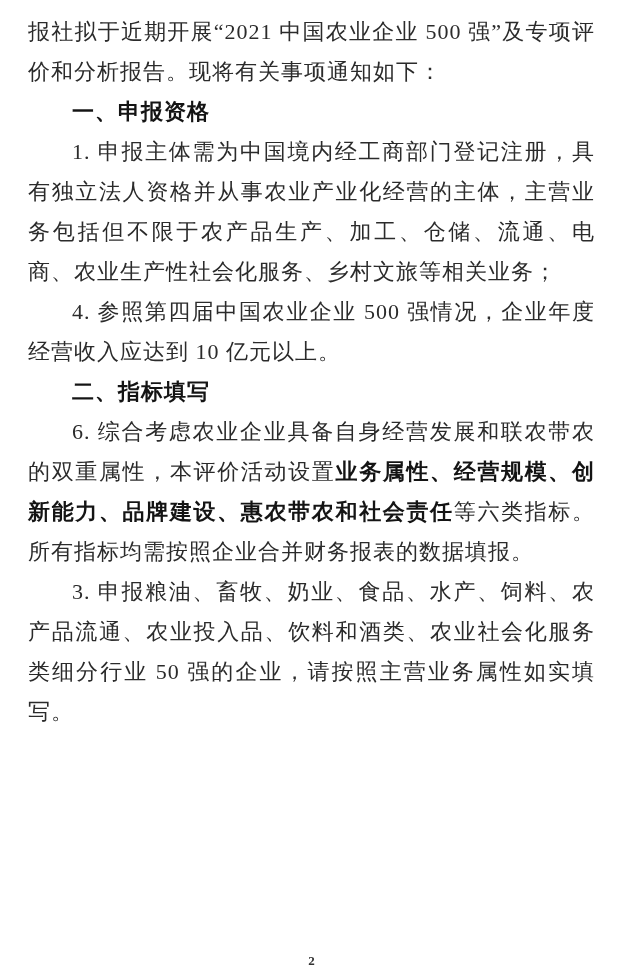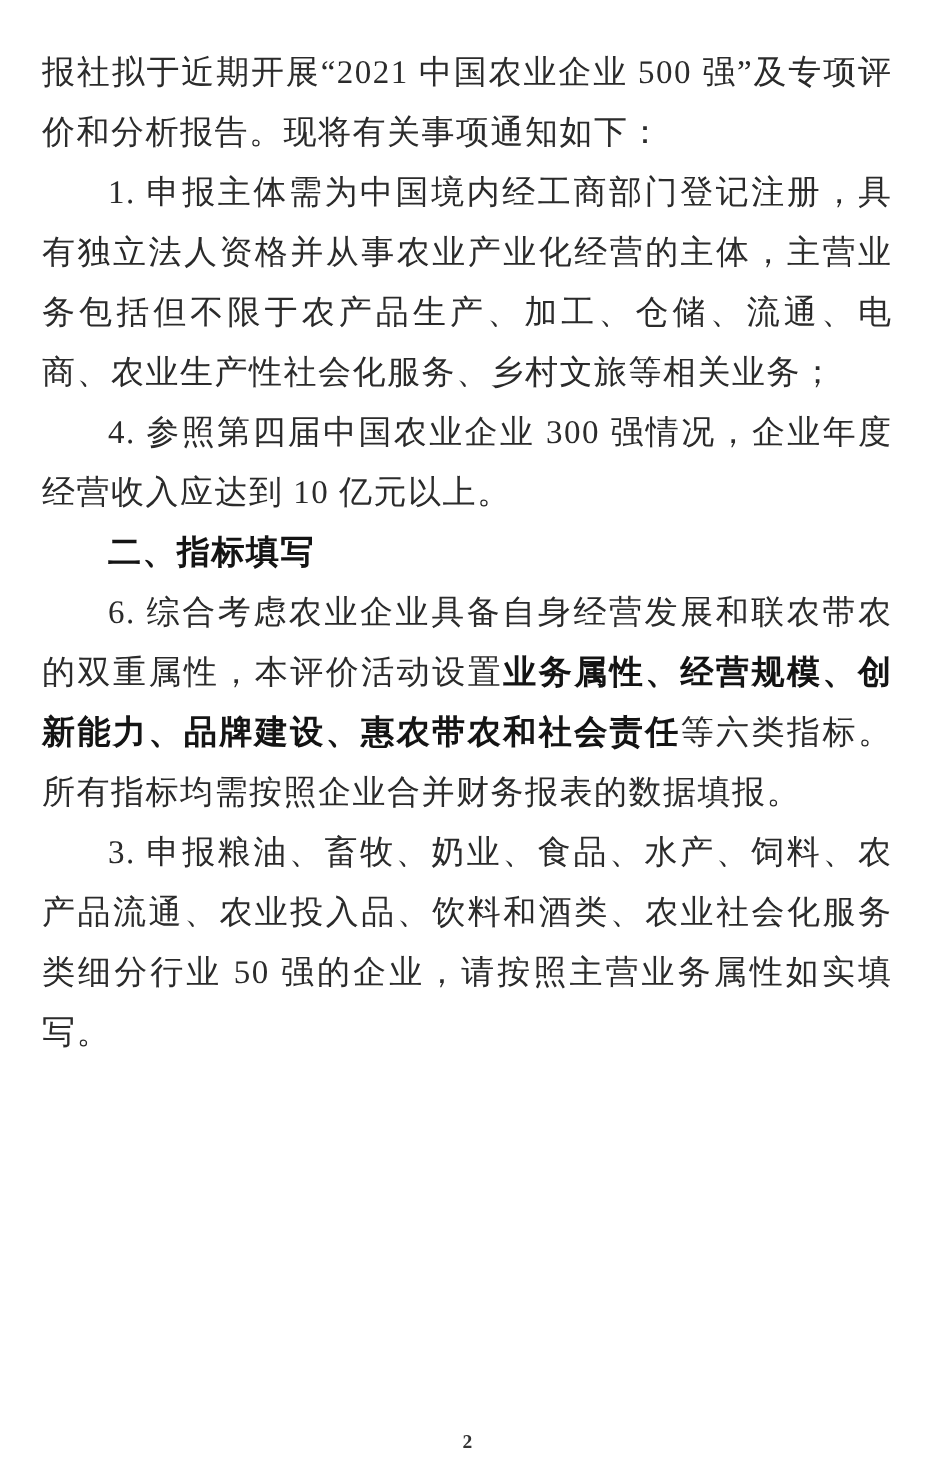--- a/index.html
+++ b/index.html
@@ -8,21 +8,21 @@
     width: 623px;
     height: 975px;
     font-family: "Liberation Serif", serif;
     overflow: hidden;
   }
   .page {
     position: relative;
     width: 623px;
     height: 975px;
     background: #ffffff;
-    padding: 28px 28px 0 28px;
+    padding: 12px 28px 0 28px;
   }
   .body-text {
     font-size: 22px;
     line-height: 40px;
     color: #2b2b2b;
     text-align: justify;
     text-justify: inter-character;
     letter-spacing: 1px;
     text-indent: 2em;
     font-weight: 400;
@@ -56,26 +56,27 @@
     letter-spacing: 0;
   }
 </style>
 </head>
 <body>
 
 <div class="page">
 
   <p class="body-text no-indent">报社拟于近期开展“2021 中国农业企业 500 强”及专项评价和分析报告。现将有关事项通知如下：</p>
 
+  <h2 class="section-heading">一、申报资格</h2>
 
   <p class="body-text">1. 申报主体需为中国境内经工商部门登记注册，具有独立法人资格并从事农业产业化经营的主体，主营业务包括但不限于农产品生产、加工、仓储、流通、电商、农业生产性社会化服务、乡村文旅等相关业务；</p>
 
 
 
-  <p class="body-text">4. 参照第四届中国农业企业 300 强情况，企业年度经营收入应达到 10 亿元以上。</p>
+  <p class="body-text">4. 参照第四届中国农业企业 500 强情况，企业年度经营收入应达到 10 亿元以上。</p>
 
   <h2 class="section-heading">二、指标填写</h2>
 
   <p class="body-text"><span>6. 综合考虑农业企业具备自身经营发展和联农带农的双重属性，本评价活动设置</span><strong class="bold-terms">业务属性、经营规模、创新能力、品牌建设、惠农带农和社会责任</strong><span>等六类指标。所有指标均需按照企业合并财务报表的数据填报。</span></p>
 
 
   <p class="body-text">3. 申报粮油、畜牧、奶业、食品、水产、饲料、农产品流通、农业投入品、饮料和酒类、农业社会化服务类细分行业 50 强的企业，请按照主营业务属性如实填写。</p>
 
   <div class="page-number">2</div>
 

